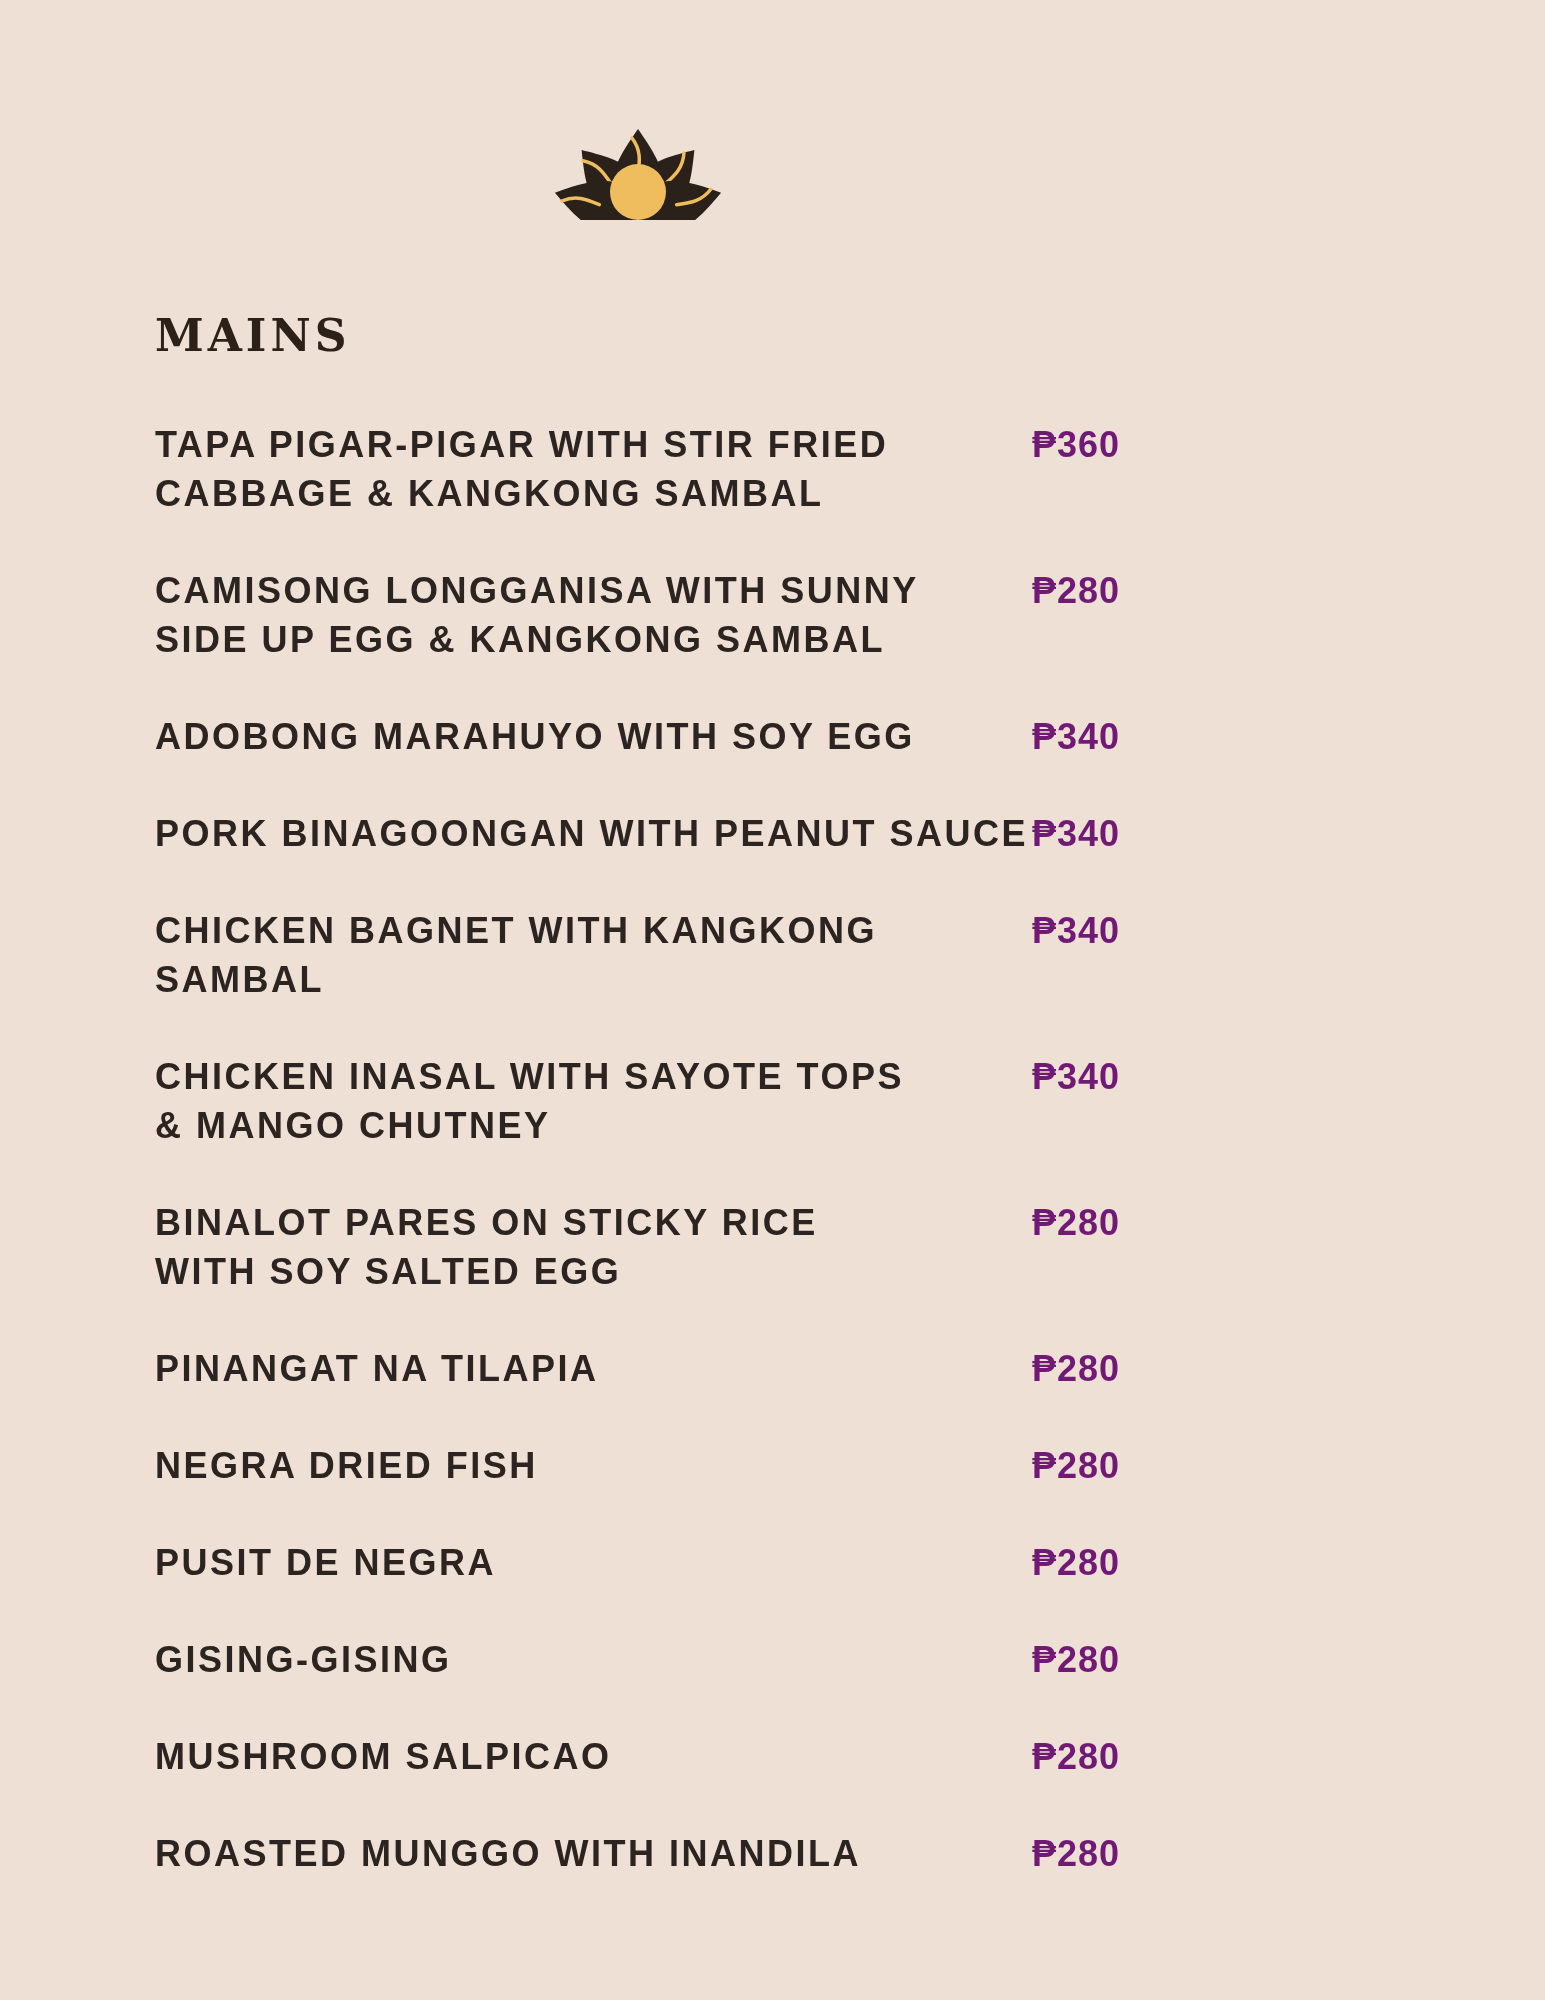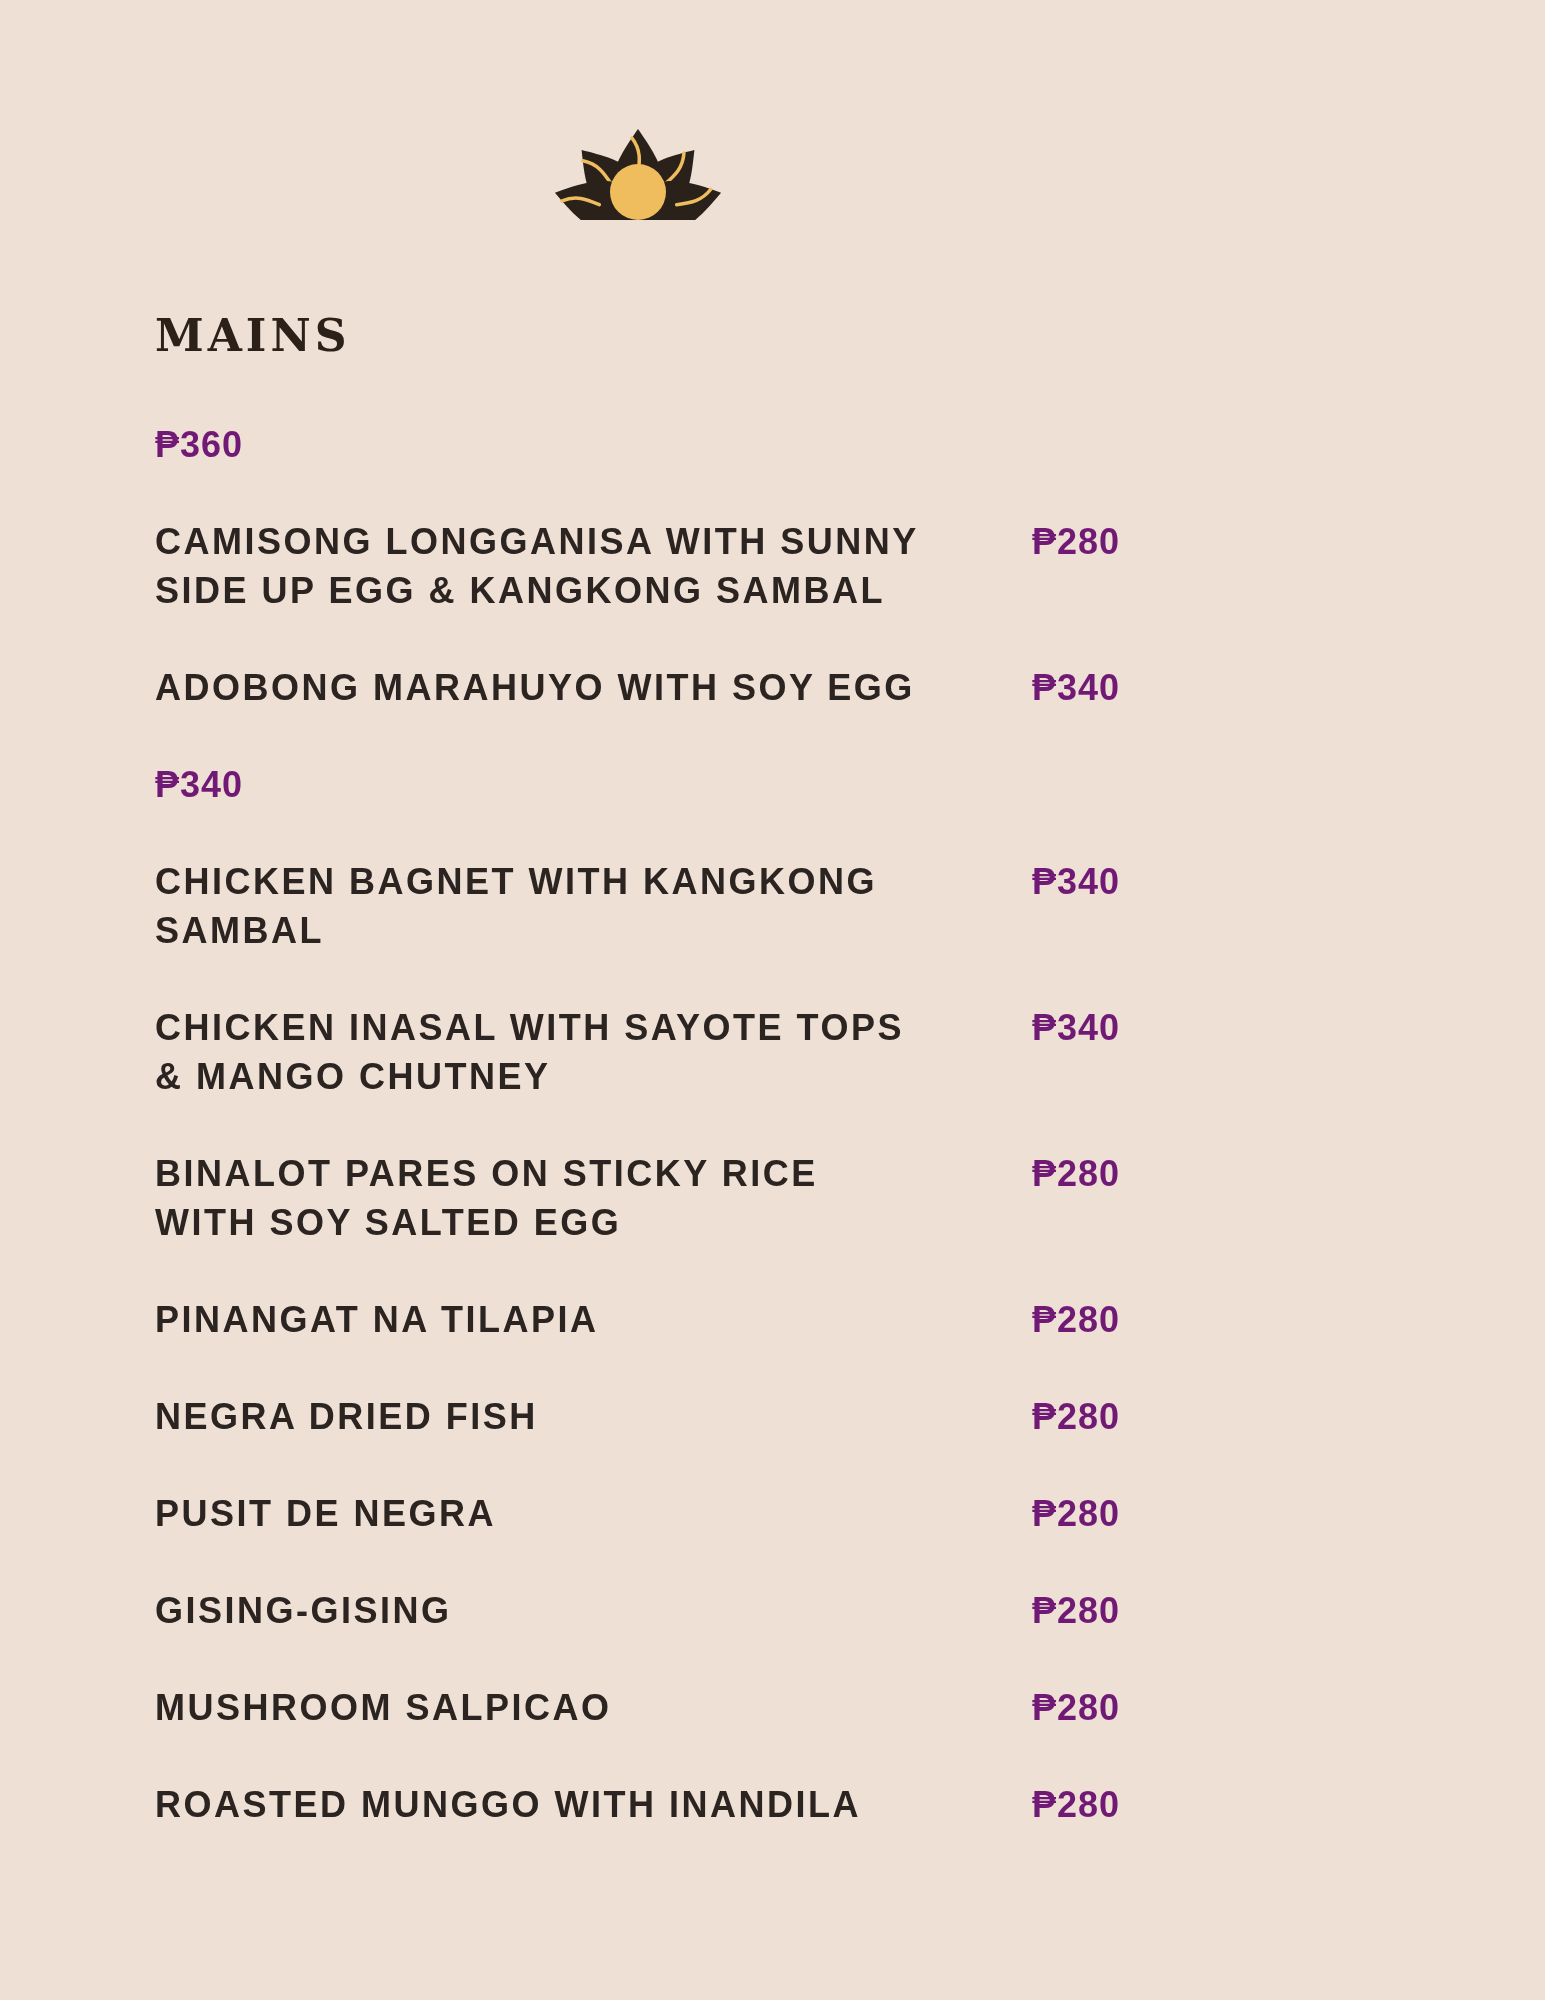--- a/index.html
+++ b/index.html
@@ -102,35 +102,38 @@
         <circle cx="85" cy="69" r="28" fill="#EFBD5D"></circle>
       </g>
     </svg>
   </div>
 
   <h1 class="section-title">MAINS</h1>
 
   <div class="menu-list">
 
     <div class="menu-row">
+      <div class="item-name">TAPA PIGAR-PIGAR WITH STIR FRIED
+CABBAGE &amp; KANGKONG SAMBAL</div>
       <div class="item-price">₱360</div>
     </div>
 
     <div class="menu-row">
       <div class="item-name">CAMISONG LONGGANISA WITH SUNNY
 SIDE UP EGG &amp; KANGKONG SAMBAL</div>
       <div class="item-price">₱280</div>
     </div>
 
     <div class="menu-row">
       <div class="item-name">ADOBONG MARAHUYO WITH SOY EGG</div>
       <div class="item-price">₱340</div>
     </div>
 
     <div class="menu-row">
+      <div class="item-name">PORK BINAGOONGAN WITH PEANUT SAUCE</div>
       <div class="item-price">₱340</div>
     </div>
 
     <div class="menu-row">
       <div class="item-name">CHICKEN BAGNET WITH KANGKONG SAMBAL</div>
       <div class="item-price">₱340</div>
     </div>
 
     <div class="menu-row">
       <div class="item-name">CHICKEN INASAL WITH SAYOTE TOPS

